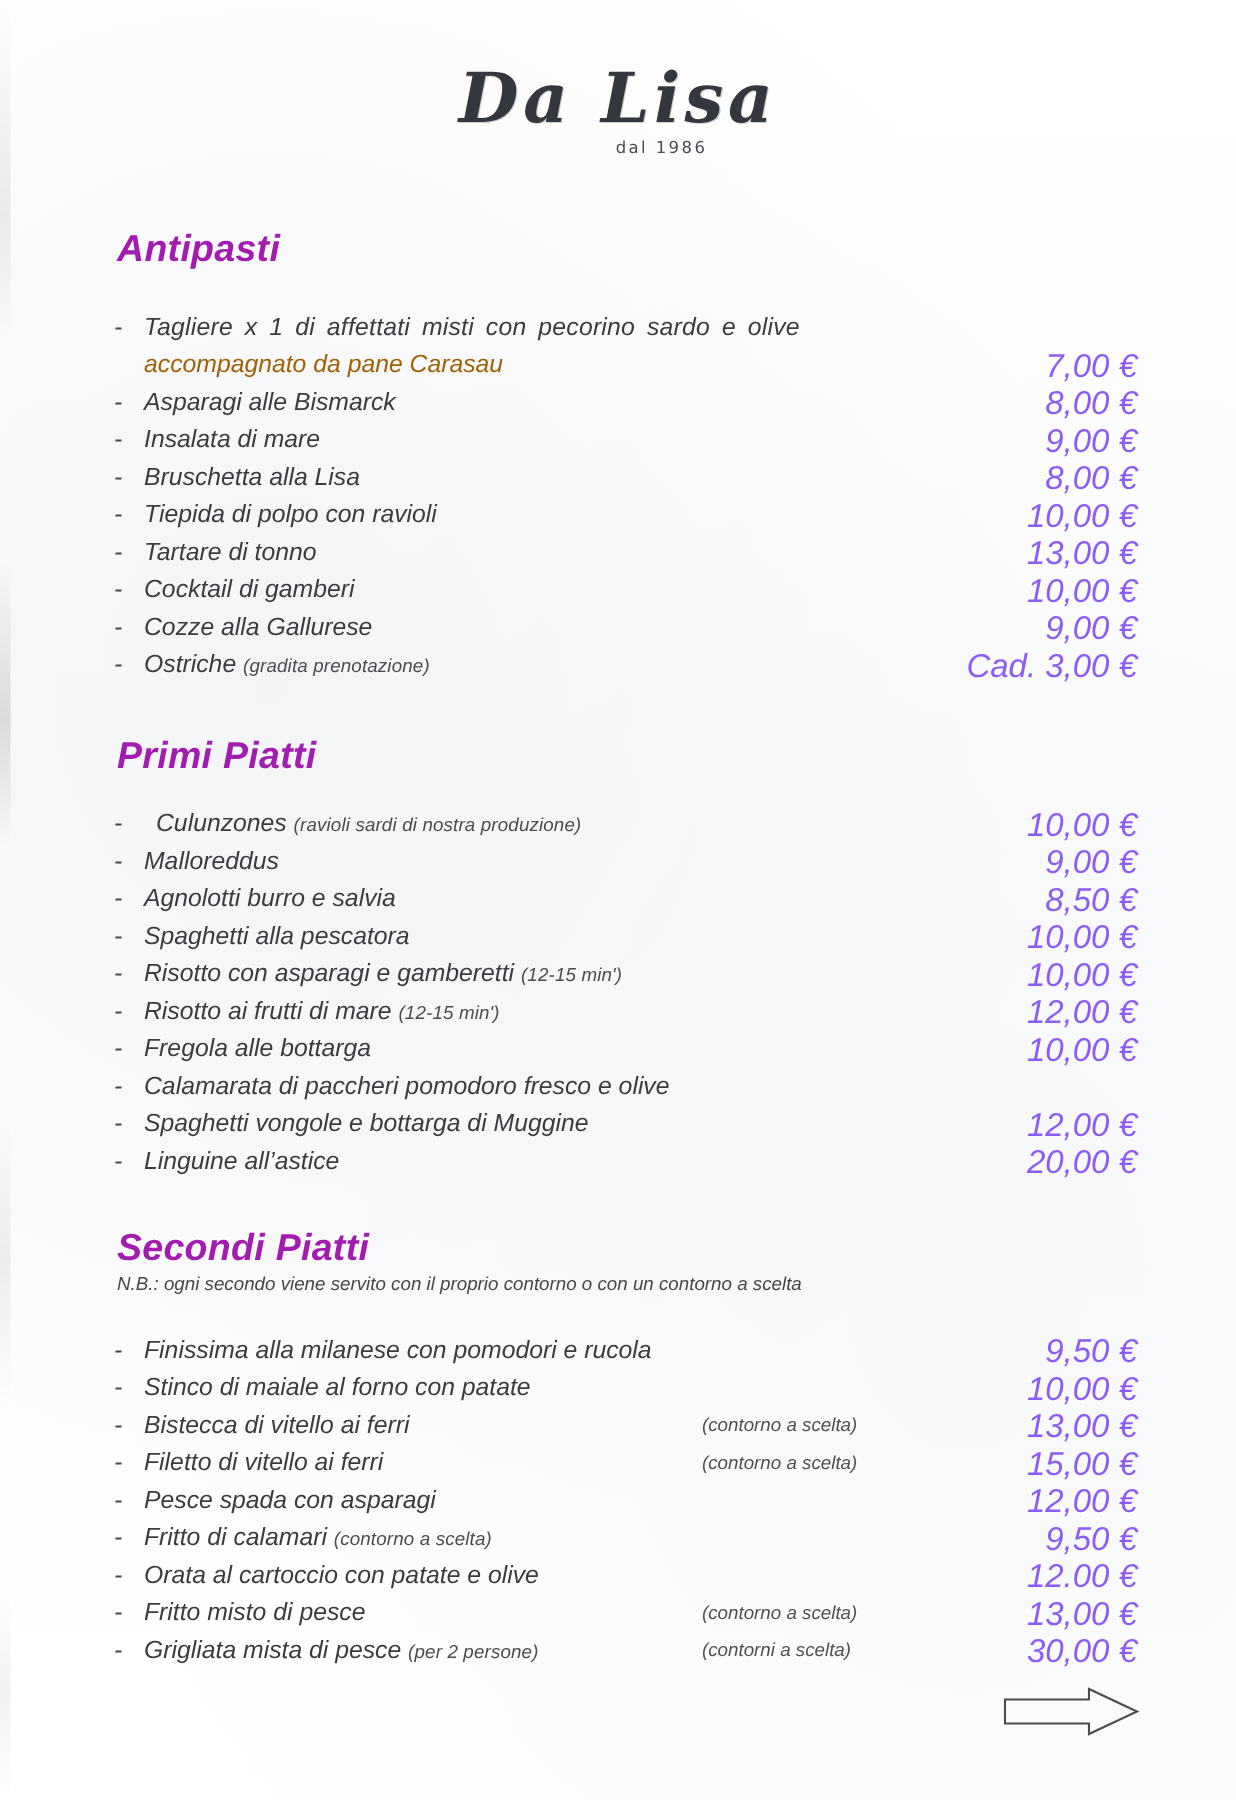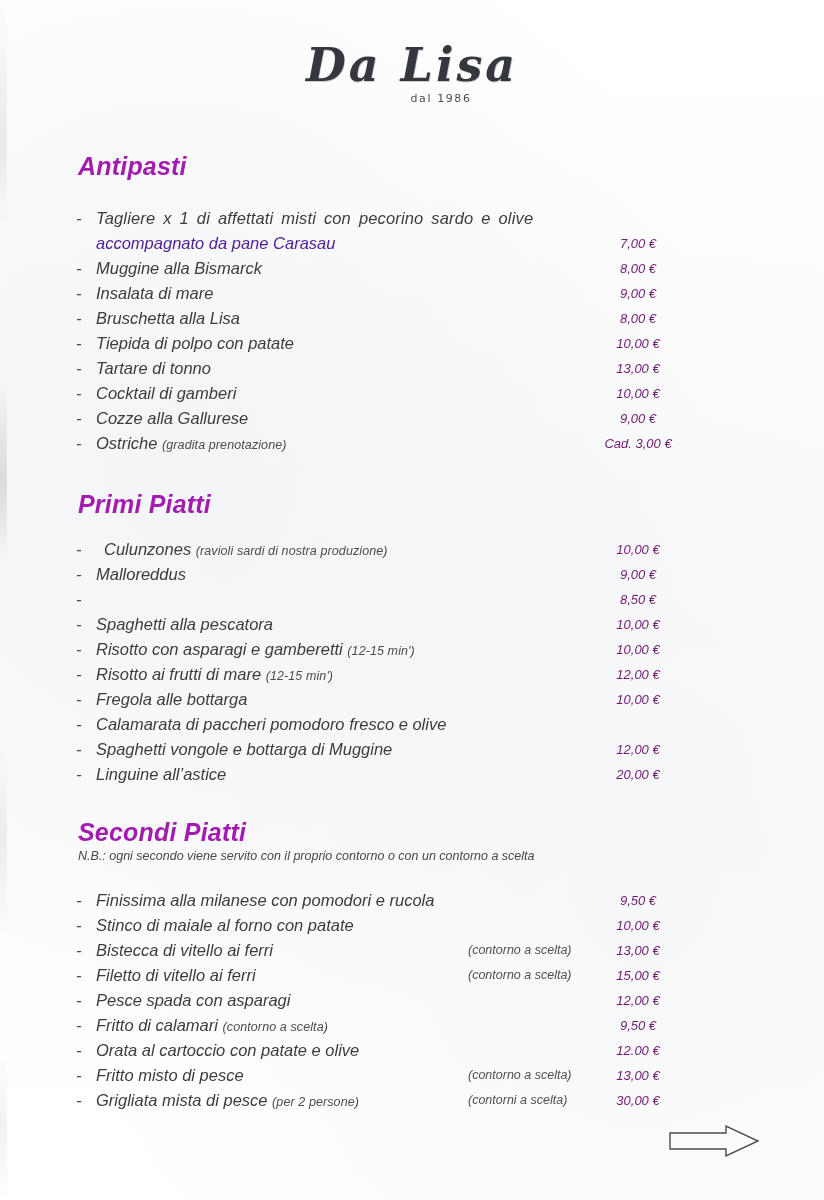--- a/index.html
+++ b/index.html
@@ -147,34 +147,34 @@
     font-size: 12.5px;
     color: #4e5054;
     line-height: 25px;
     white-space: nowrap;
   }
   .price {
     position: absolute;
     right: 0;
     top: 0;
     width: 240px;
-    text-align: center;
-    font-style: italic;
-    font-size: 13px;
-    color: #701a75;
+    text-align: right;
+    font-style: italic;
+    font-size: 22px;
+    color: #8b5cf6;
     line-height: 25px;
     white-space: nowrap;
   }
   .wrap-line {
     position: absolute;
     left: 20px;
     top: 0;
     font-style: italic;
     font-size: 16.5px;
-    color: #4c1d95;
+    color: #a16207;
     line-height: 25px;
     white-space: nowrap;
   }
 
   
   .arrow-wrap {
     position: absolute;
     left: 668px;
     top: 1124px;
     width: 92px;
@@ -201,36 +201,36 @@
       <span class="dash">-</span>
       <span class="item-name justified">Tagliere x 1 di affettati misti con pecorino sardo e olive</span>
     </div>
     <div class="menu-row">
       <span class="wrap-line">accompagnato da pane Carasau</span>
       <span class="price">7,00 €</span>
     </div>
 
     <div class="menu-row">
       <span class="dash">-</span>
-      <span class="item-name">Muggine alla Bismarck</span>
+      <span class="item-name">Asparagi alle Bismarck</span>
       <span class="price">8,00 €</span>
     </div>
     <div class="menu-row">
       <span class="dash">-</span>
       <span class="item-name">Insalata di mare</span>
       <span class="price">9,00 €</span>
     </div>
     <div class="menu-row">
       <span class="dash">-</span>
       <span class="item-name">Bruschetta alla Lisa</span>
       <span class="price">8,00 €</span>
     </div>
     <div class="menu-row">
       <span class="dash">-</span>
-      <span class="item-name">Tiepida di polpo con patate</span>
+      <span class="item-name">Tiepida di polpo con ravioli</span>
       <span class="price">10,00 €</span>
     </div>
     <div class="menu-row">
       <span class="dash">-</span>
       <span class="item-name">Tartare di tonno</span>
       <span class="price">13,00 €</span>
     </div>
     <div class="menu-row">
       <span class="dash">-</span>
       <span class="item-name">Cocktail di gamberi</span>
@@ -256,20 +256,21 @@
       <span class="item-name indented"><span>Culunzones </span><span class="item-sub">(ravioli sardi di nostra produzione)</span></span>
       <span class="price">10,00 €</span>
     </div>
     <div class="menu-row">
       <span class="dash">-</span>
       <span class="item-name">Malloreddus</span>
       <span class="price">9,00 €</span>
     </div>
     <div class="menu-row">
       <span class="dash">-</span>
+      <span class="item-name">Agnolotti burro e salvia</span>
       <span class="price">8,50 €</span>
     </div>
     <div class="menu-row">
       <span class="dash">-</span>
       <span class="item-name">Spaghetti alla pescatora</span>
       <span class="price">10,00 €</span>
     </div>
     <div class="menu-row">
       <span class="dash">-</span>
       <span class="item-name"><span>Risotto con asparagi e gamberetti </span><span class="item-sub">(12-15 min')</span></span>

